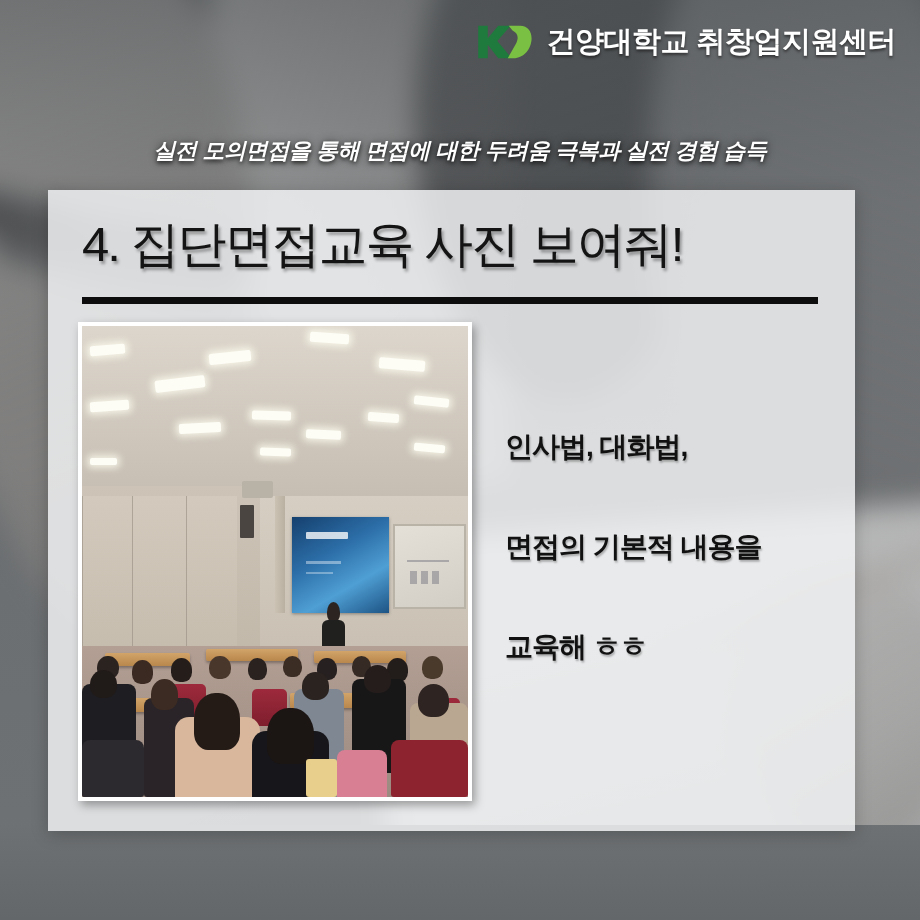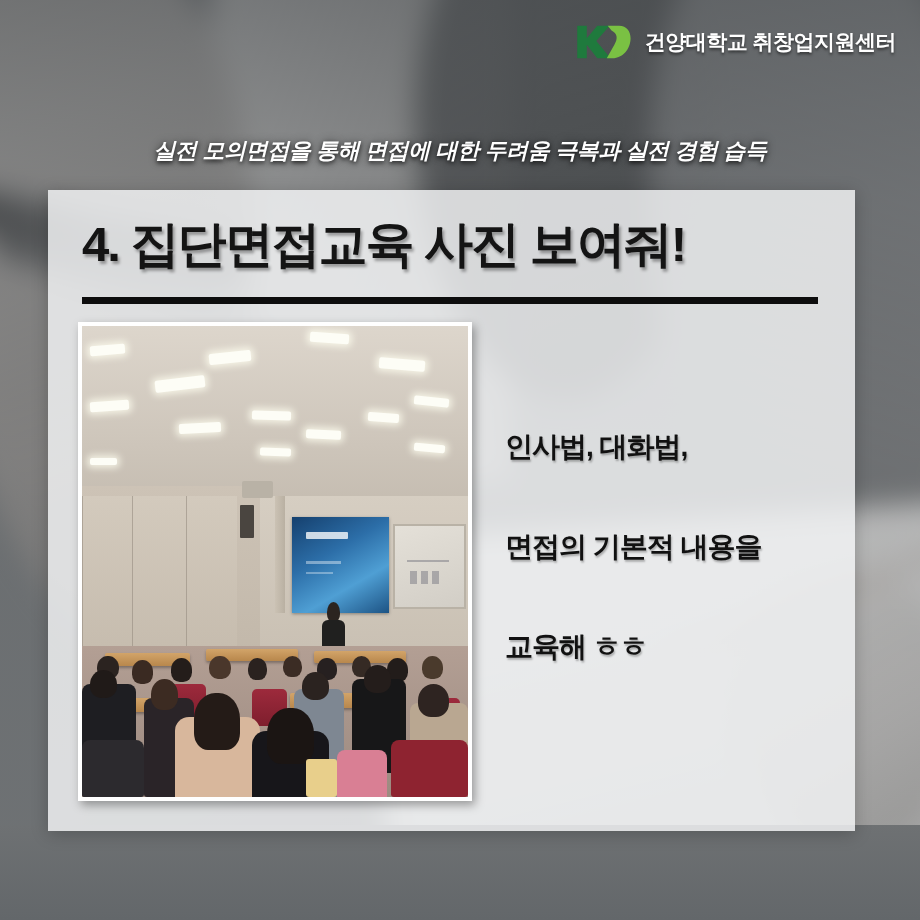--- a/index.html
+++ b/index.html
@@ -80,42 +80,42 @@
     background:linear-gradient(180deg,#6e7173,#63676a);
   }
 
   
   .header{position:absolute;left:0;top:0;width:920px;height:92px;}
   .brand{
     position:absolute;right:24px;top:22px;display:flex;align-items:center;gap:14px;
   }
   .ky-logo{width:58px;height:40px;display:block;}
   .brand-name{
-    font-size:21px;font-weight:bold;color:#ffffff;letter-spacing:-.5px;
+    font-size:29px;font-weight:bold;color:#ffffff;letter-spacing:-.5px;
     text-shadow:0 2px 3px rgba(0,0,0,.55);white-space:nowrap;
   }
 
   
   .subtitle{
     position:absolute;left:0;top:136px;width:920px;text-align:center;
     font-size:22px;font-weight:bold;font-style:italic;color:#ffffff;
     letter-spacing:-.4px;
     text-shadow:0 2px 4px rgba(0,0,0,.7),0 0 10px rgba(0,0,0,.45);
   }
 
   
   .card{
     position:absolute;left:48px;top:190px;width:807px;height:641px;
     background:rgba(244,245,246,.82);
     box-shadow:0 3px 16px rgba(0,0,0,.22);
   }
 
   .title{
     position:absolute;left:82px;top:212px;width:760px;
-    font-size:49px;font-weight:bold;color:#141414;letter-spacing:-2px;
+    font-size:49px;font-weight:normal;color:#141414;letter-spacing:-2px;
     text-shadow:2px 3px 3px rgba(0,0,0,.33);white-space:nowrap;
   }
   .title-rule{
     position:absolute;left:82px;top:297px;width:736px;height:7px;background:#0d0d0d;
   }
 
   
   .photo-frame{
     position:absolute;left:78px;top:322px;width:394px;height:479px;
     background:#fff;padding:4px;box-sizing:border-box;

